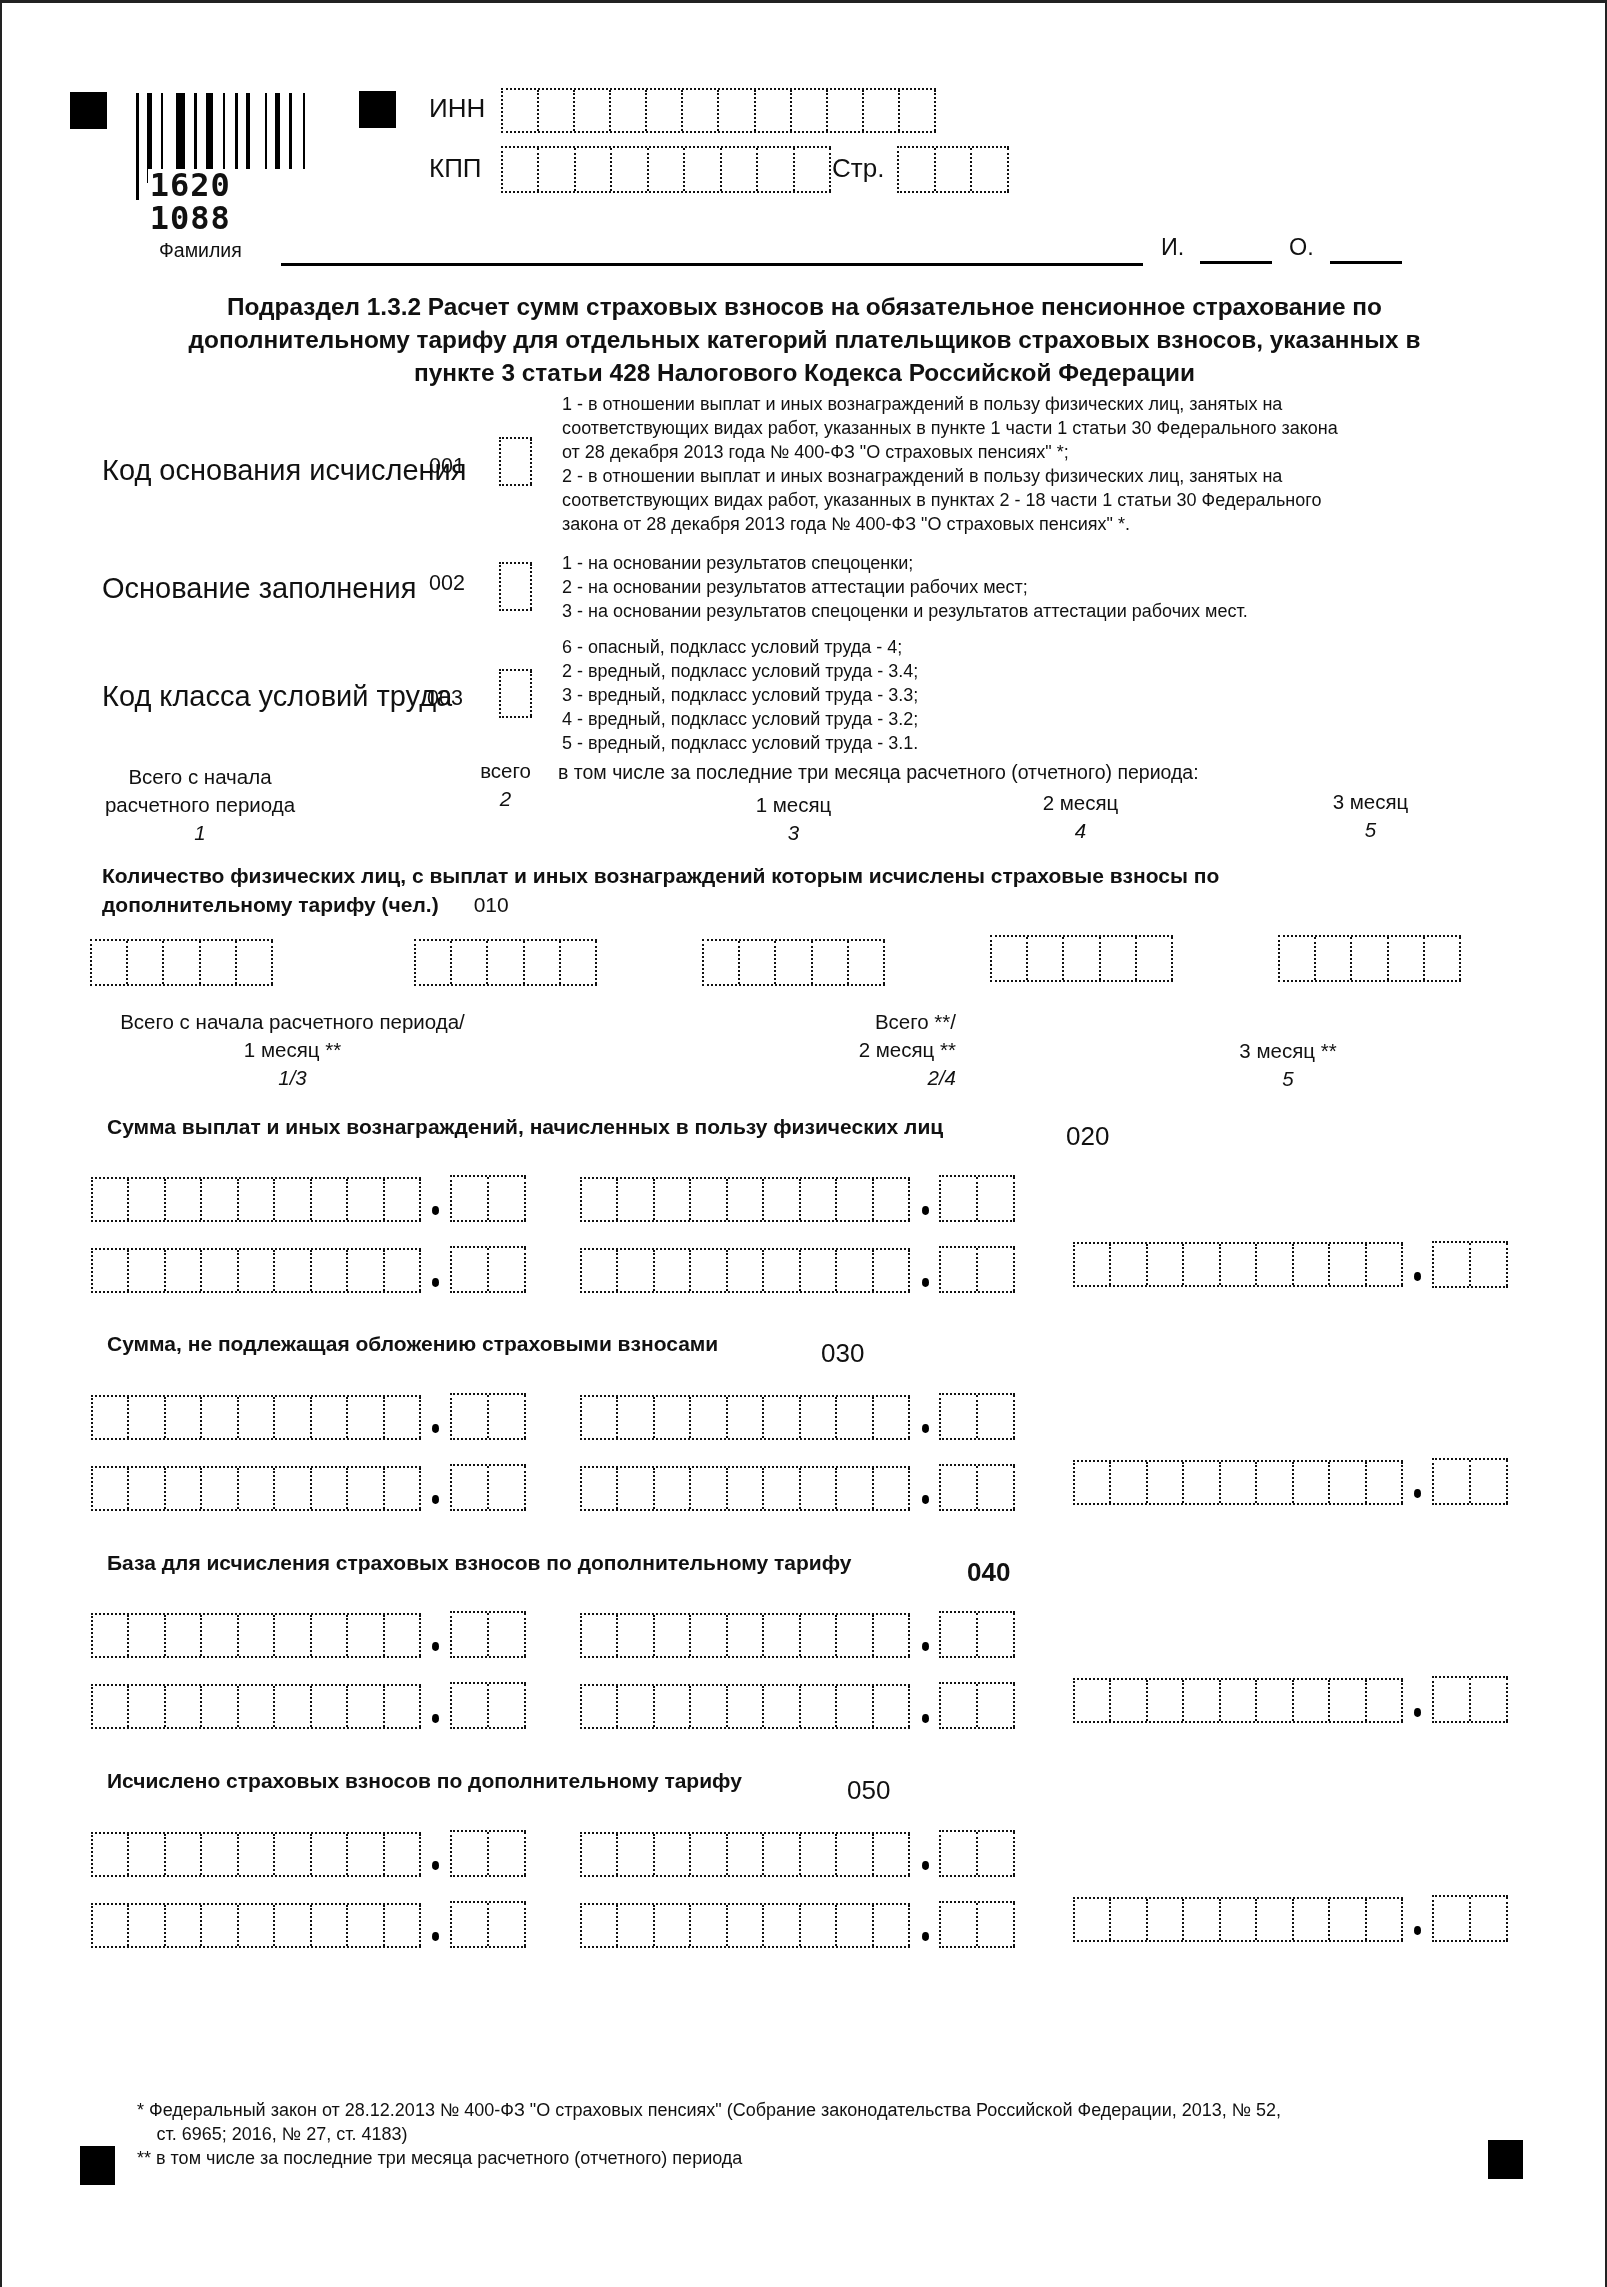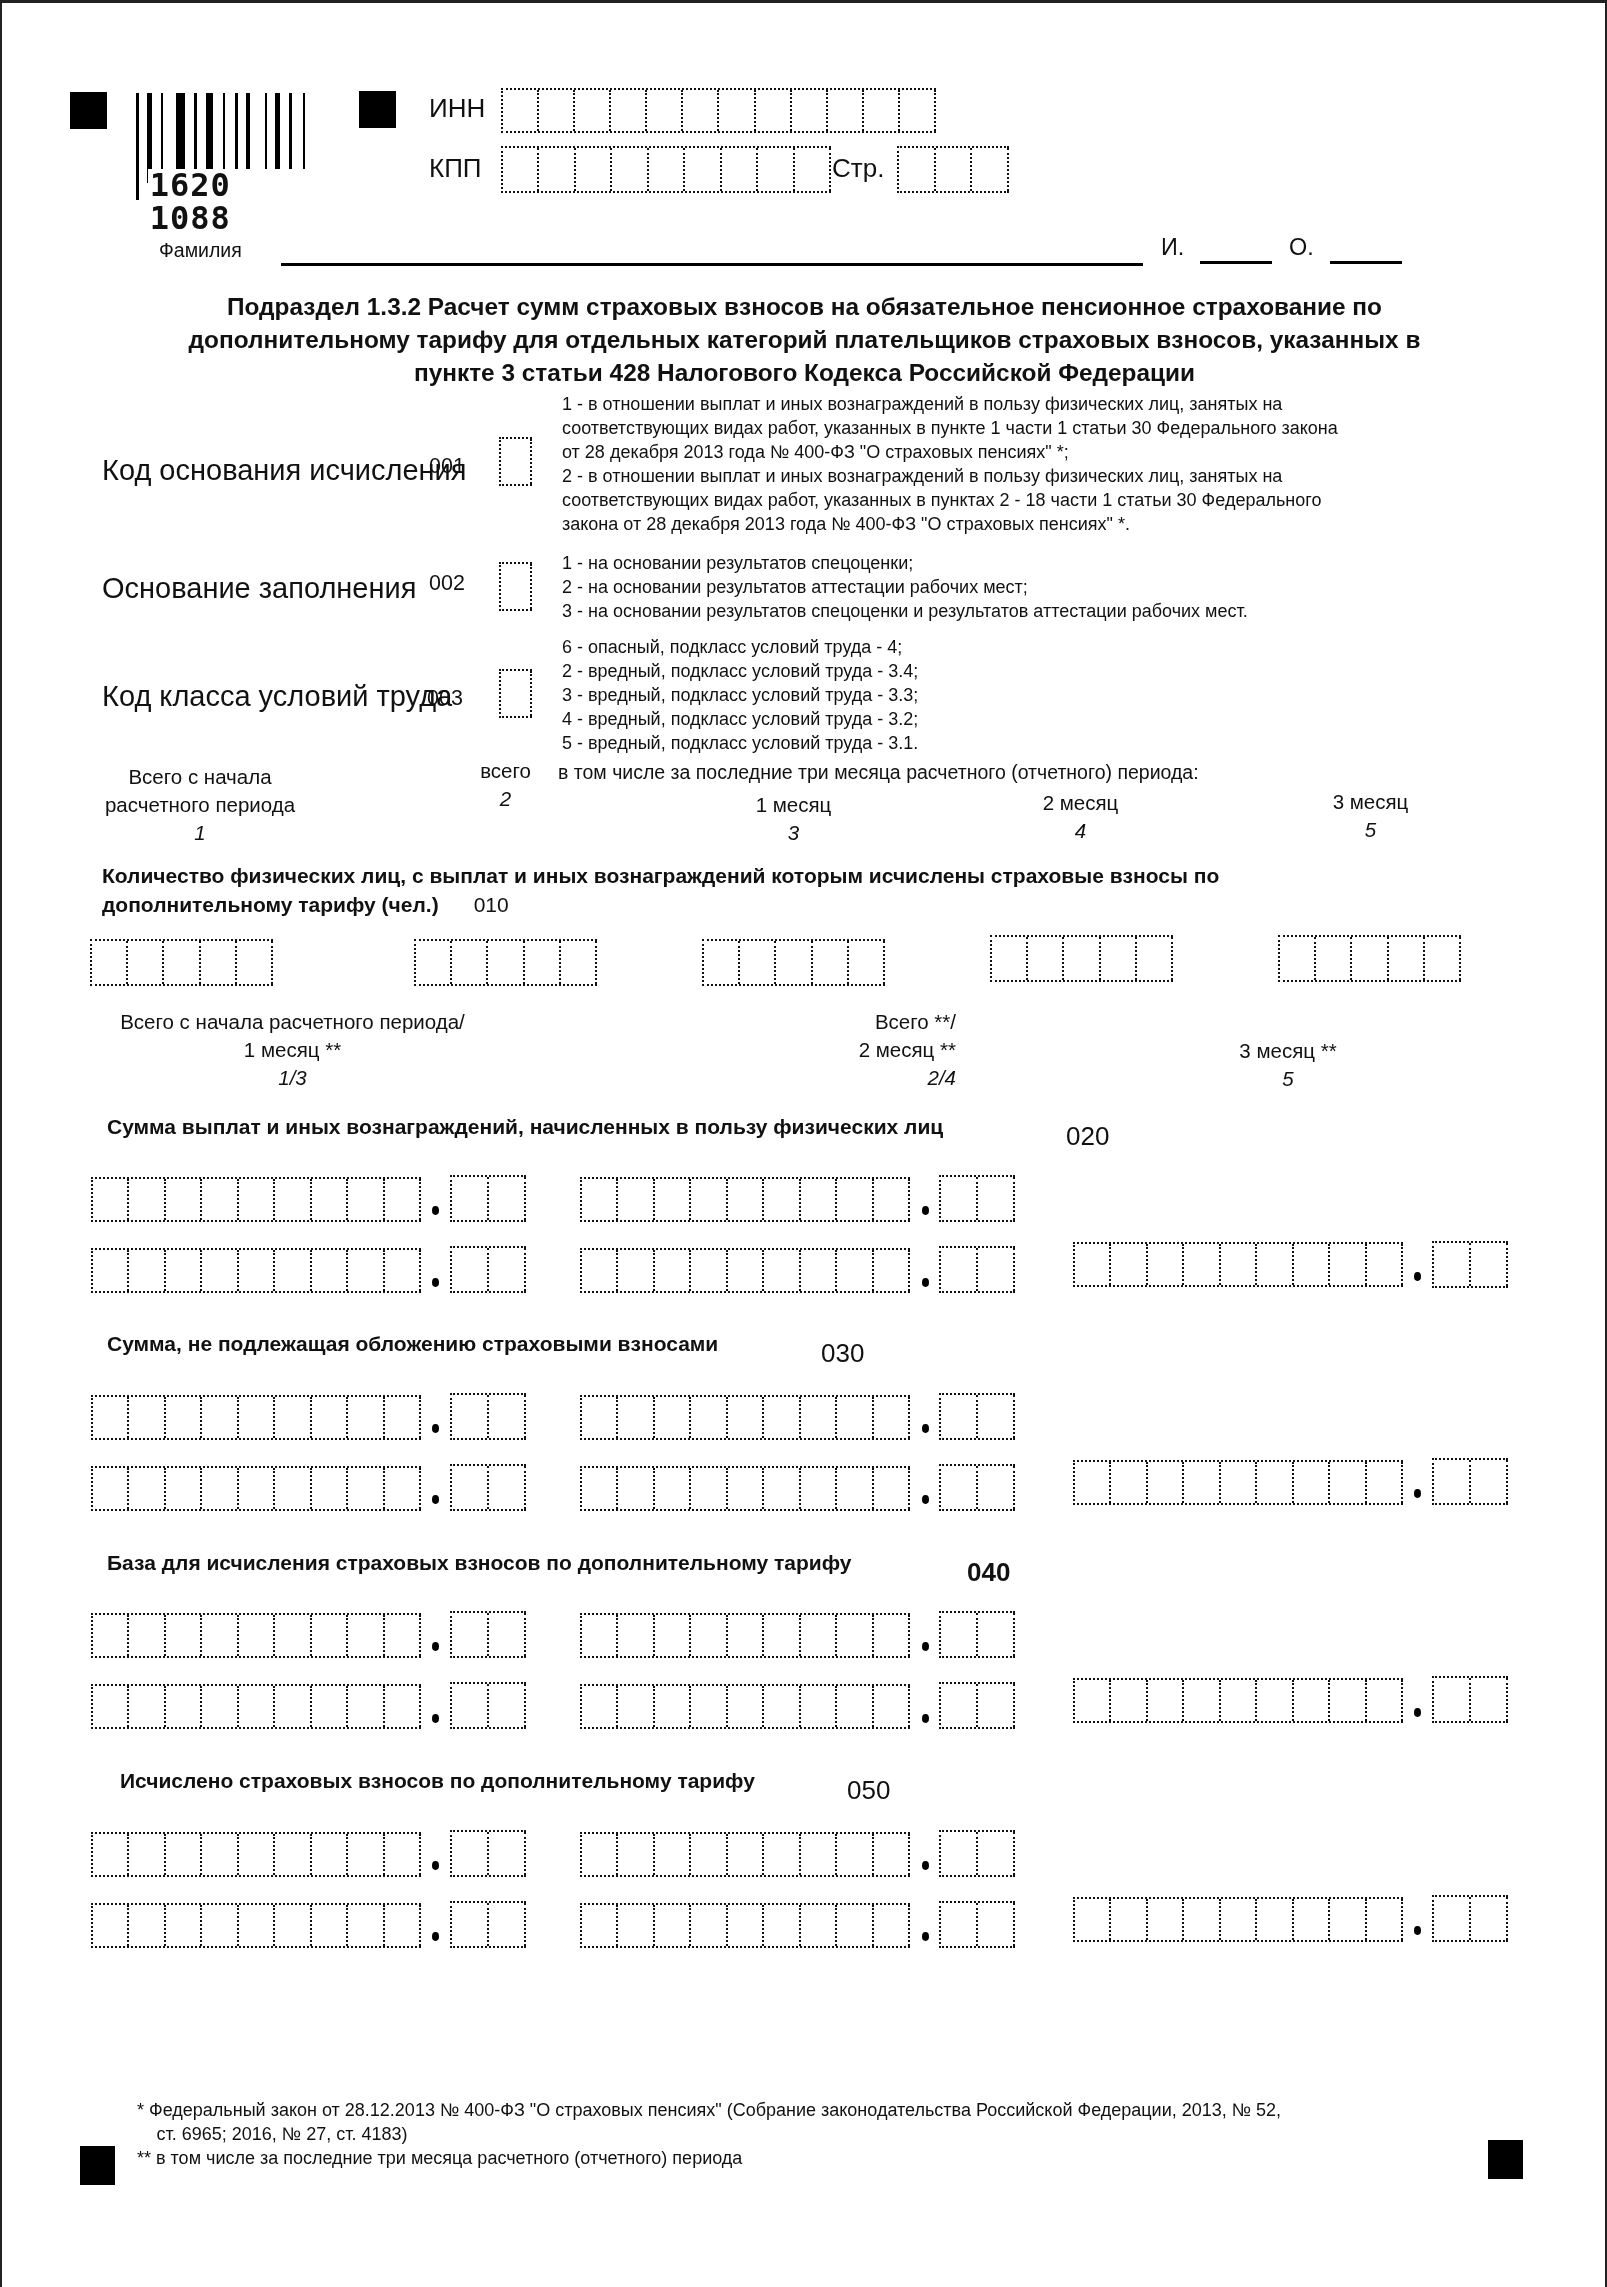--- a/index.html
+++ b/index.html
@@ -495,21 +495,21 @@
         <div class="cell"></div>
         <div class="cell"></div>
         <div class="cell"></div>
       </div>
       <div class="dec-dot" style="left: 1414px; top: 1708px;"></div>
       <div class="dotbox" style="left: 1432px; top: 1676px; width: 76px; height: 47px;">
         <div class="cell"></div>
         <div class="cell"></div>
       </div>
     </div>
-    <span class="sec-title" style="left: 120px; top: 1766px;">Исчислено страховых взносов по дополнительному тарифу</span>
+    <span class="sec-title" style="left: 107px; top: 1766px;">Исчислено страховых взносов по дополнительному тарифу</span>
     <span class="sec-code" style="left: 847px; top: 1767px;">050</span>
     <div>
       <div class="dotbox" style="left: 91px; top: 1832px; width: 330px; height: 45px;">
         <div class="cell"></div>
         <div class="cell"></div>
         <div class="cell"></div>
         <div class="cell"></div>
         <div class="cell"></div>
         <div class="cell"></div>
         <div class="cell"></div>

